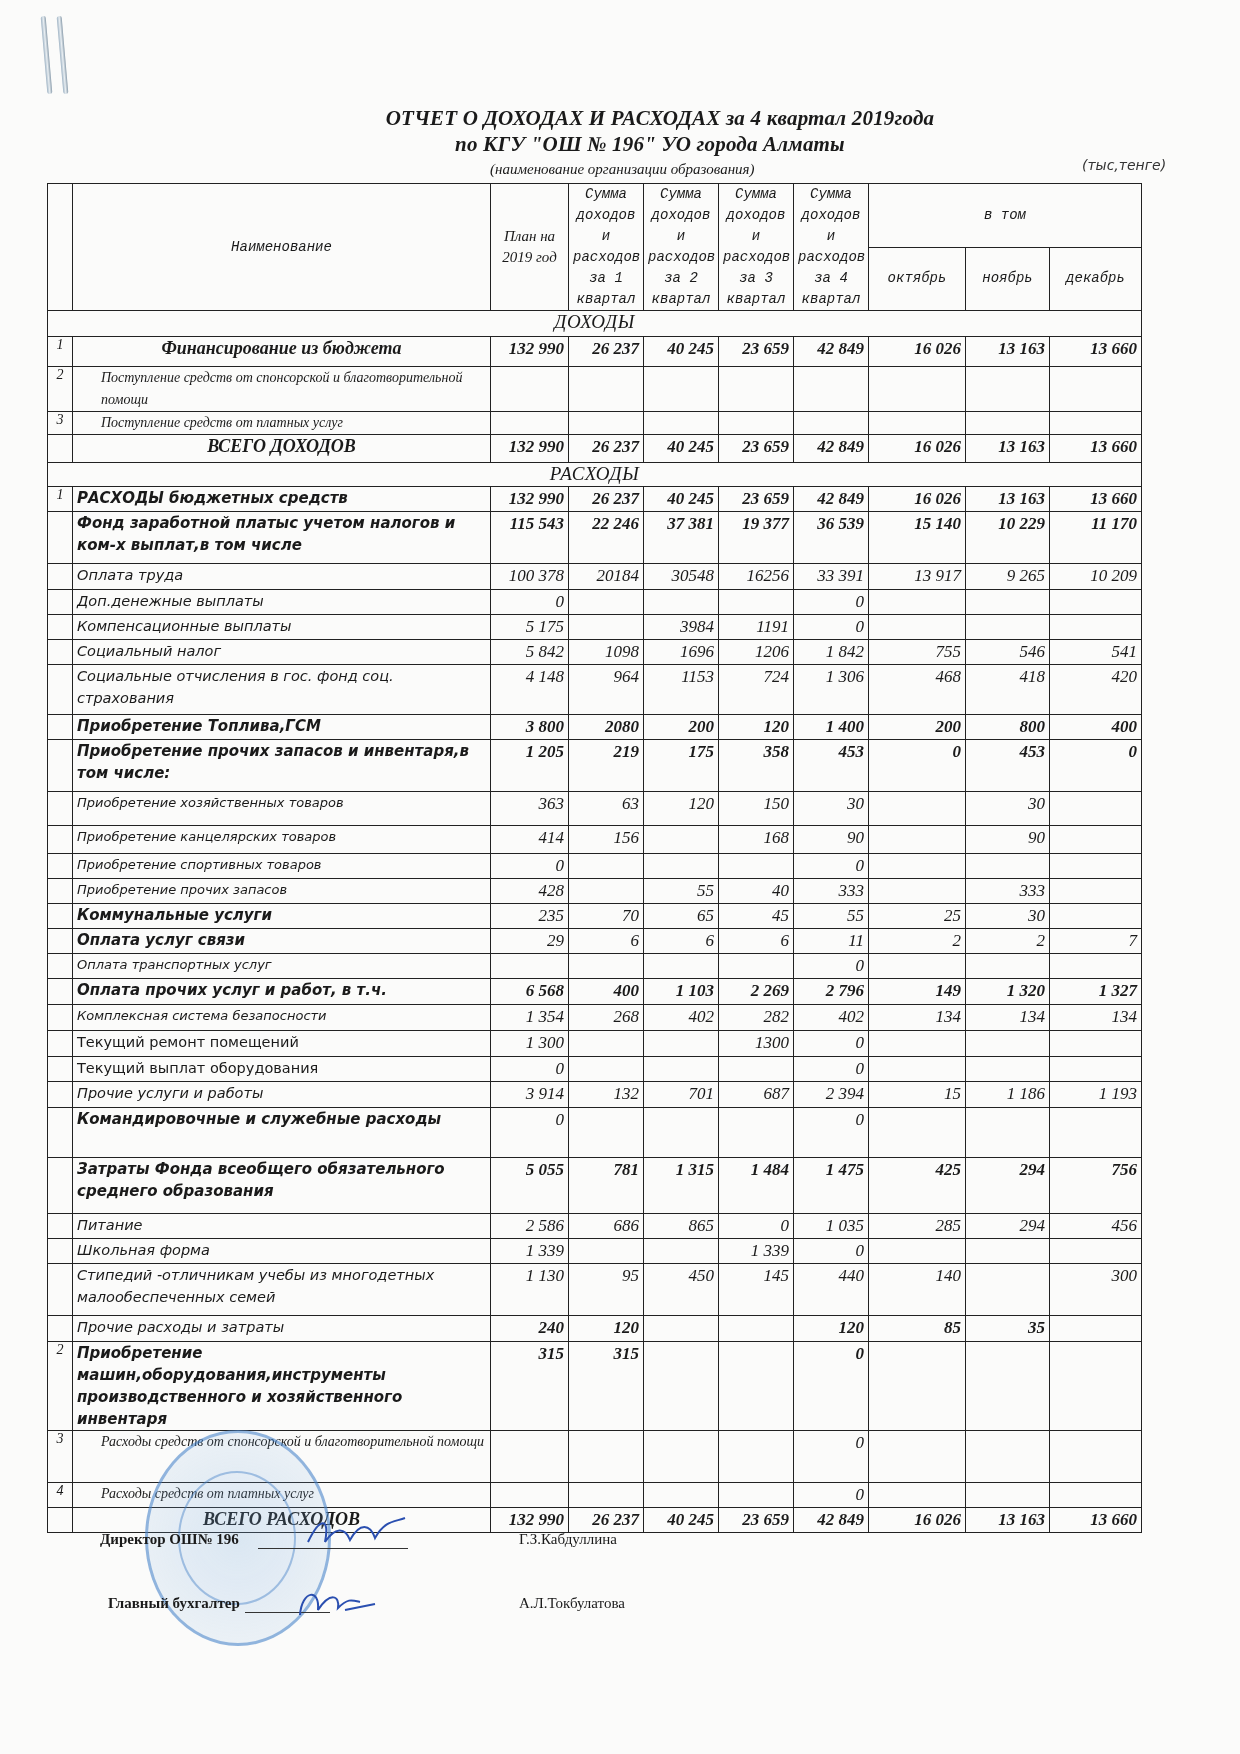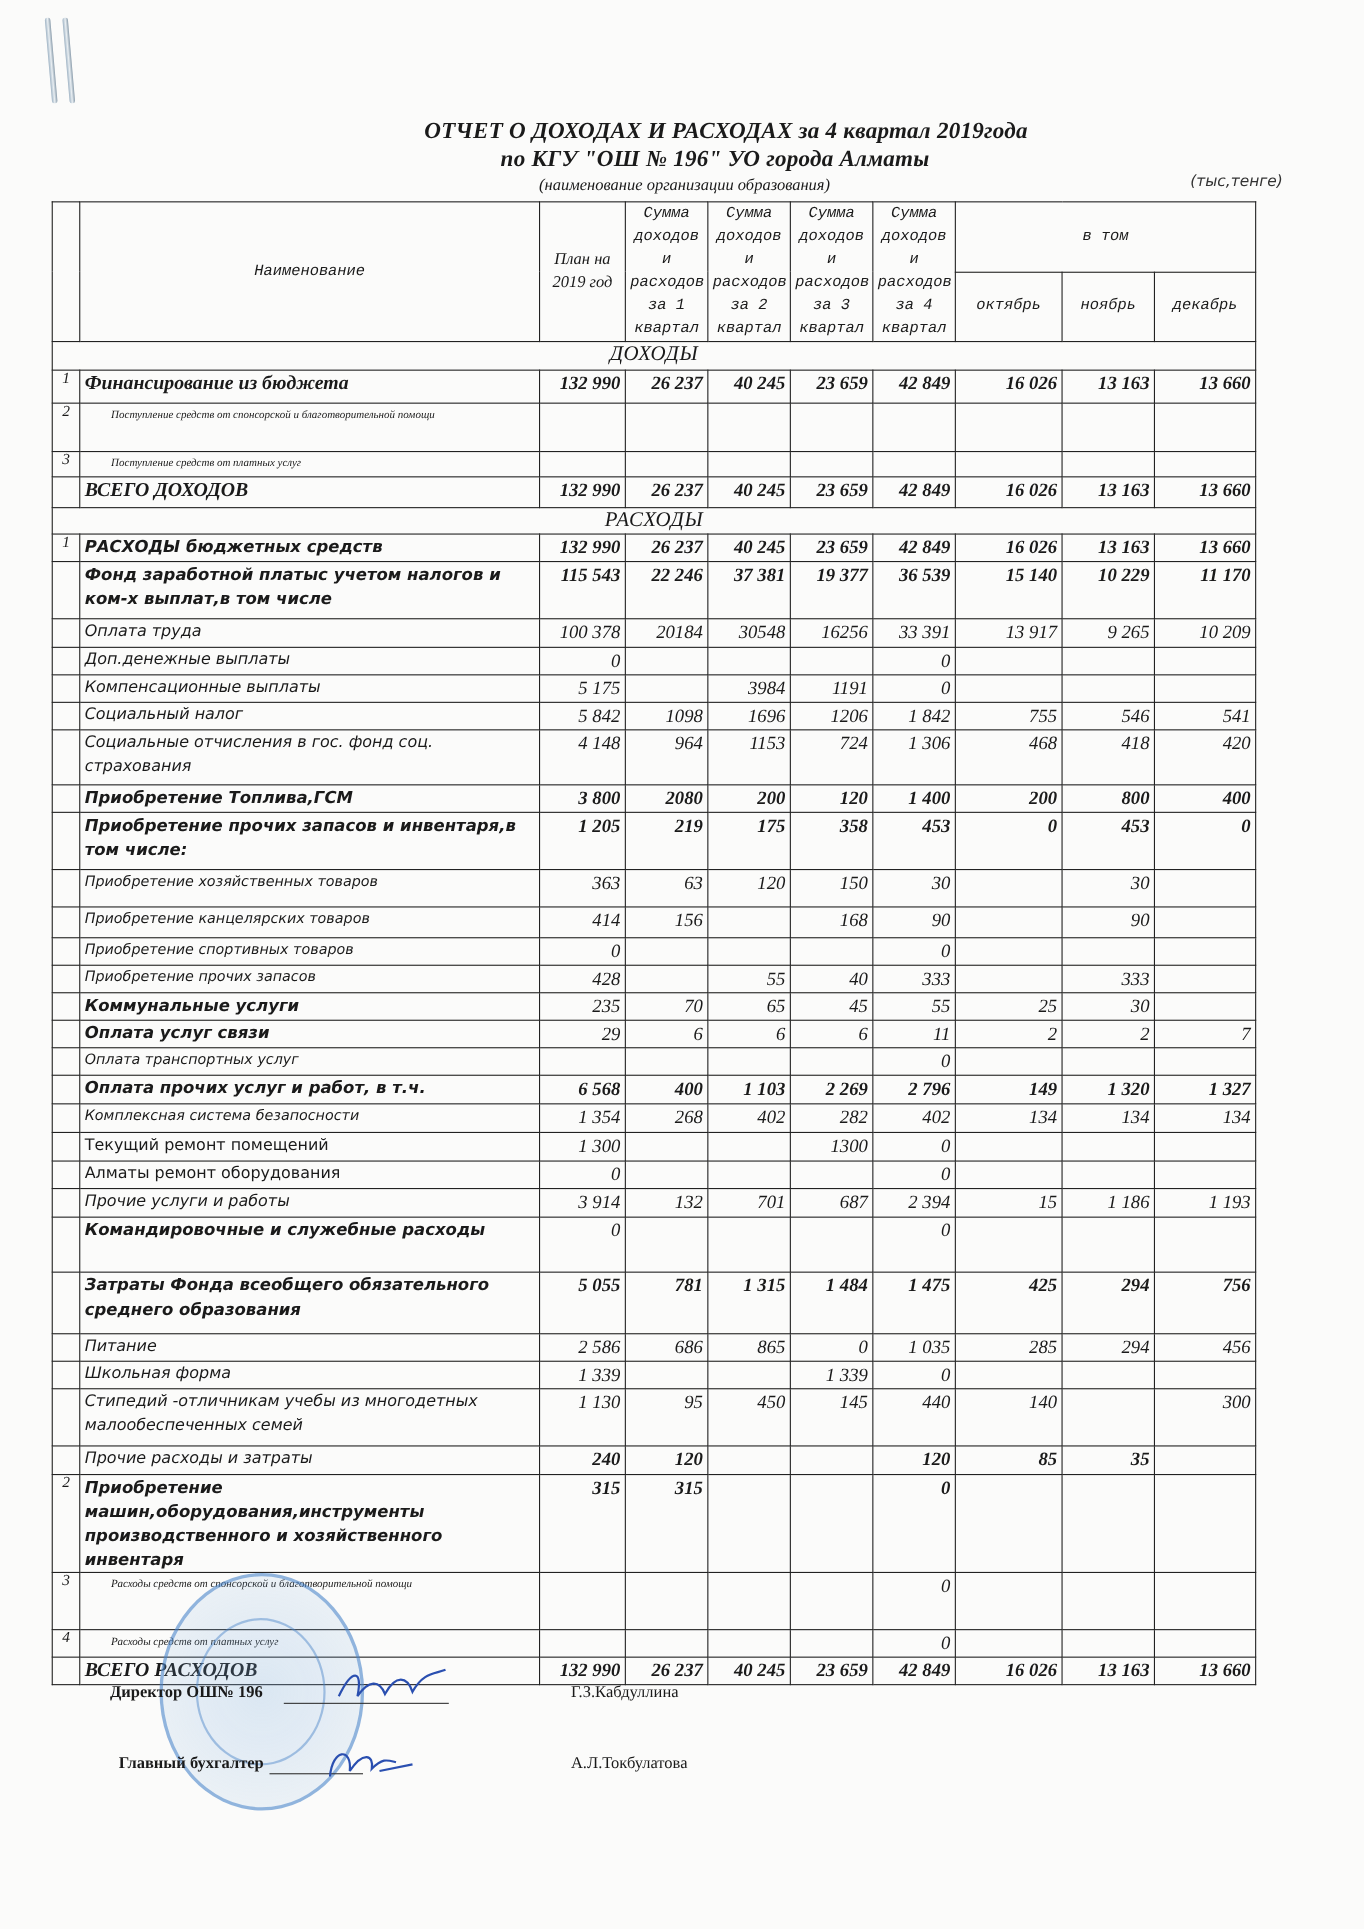--- a/index.html
+++ b/index.html
@@ -22,22 +22,22 @@
     border: 1.4px solid #222; padding: 0 4px; font-style: italic; vertical-align: top; overflow: hidden;
   }
   th { font-weight: normal; font-size: 14px; text-align: center; vertical-align: middle !important; font-family: Liberation Mono, monospace; line-height: 21px; }
   th.plan { font-family: "Liberation Serif", serif; font-size: 15px; }
   td.num { width: 17px; text-align: center; font-size: 14px; vertical-align: bottom; padding: 0 2px; }
   td.name { font-size: 16px; line-height: 22px; }
   td.name.sans { font-family: "DejaVu Sans", sans-serif; font-size: 14.5px; }
   td.name.small { font-size: 13px; font-family: "DejaVu Sans", sans-serif; }
   td.name.plain { font-style: normal; font-family: "DejaVu Sans", sans-serif; font-size: 14.5px; margin-left: 48px; }
   td.name.bold { font-weight: bold; font-family: "DejaVu Sans", sans-serif; font-size: 15px; }
-  td.name.boldbig { font-weight: bold; font-size: 18px; font-family: "Liberation Serif", serif; }
-  td.name.condensed { font-family: "Liberation Serif", serif; font-size: 10px; padding-left: 28px; }
+  td.name.boldbig { font-weight: bold; font-size: 18px; text-align: center; font-family: "Liberation Serif", serif; }
+  td.name.condensed { font-family: "Liberation Serif", serif; font-size: 14px; padding-left: 28px; }
   td.v { text-align: right; font-size: 17px; line-height: 24px; }
   tr.bold td.v { font-weight: bold; }
   td.section { text-align: center; font-size: 19px; letter-spacing: 0.5px; padding: 0; line-height: 22px; }
   .sig { position: absolute; font-family: "Liberation Serif", serif; font-weight: bold; font-size: 15px; }
   .stamp {
     position: absolute; left: 145px; top: 1430px; width: 180px; height: 210px; border-radius: 50%;
     border: 3px solid rgba(70,130,200,0.55); background: radial-gradient(circle, rgba(120,170,220,0.25), rgba(120,170,220,0.08));
   }
   .stamp::after {
     content: ""; position: absolute; left: 30px; top: 38px; width: 114px; height: 130px; border-radius: 50%;
@@ -364,21 +364,21 @@
         <td class="v"></td>
         <td class="v"></td>
         <td class="v">1300</td>
         <td class="v">0</td>
         <td class="v"></td>
         <td class="v"></td>
         <td class="v"></td>
       </tr>
       <tr style="height: 24px;">
         <td class="num"></td>
-        <td class="name plain">Алматы ремонт оборудования</td>
+        <td class="name plain">Текущий выплат оборудования</td>
         <td class="v">0</td>
         <td class="v"></td>
         <td class="v"></td>
         <td class="v"></td>
         <td class="v">0</td>
         <td class="v"></td>
         <td class="v"></td>
         <td class="v"></td>
       </tr>
       <tr style="height: 26px;">

